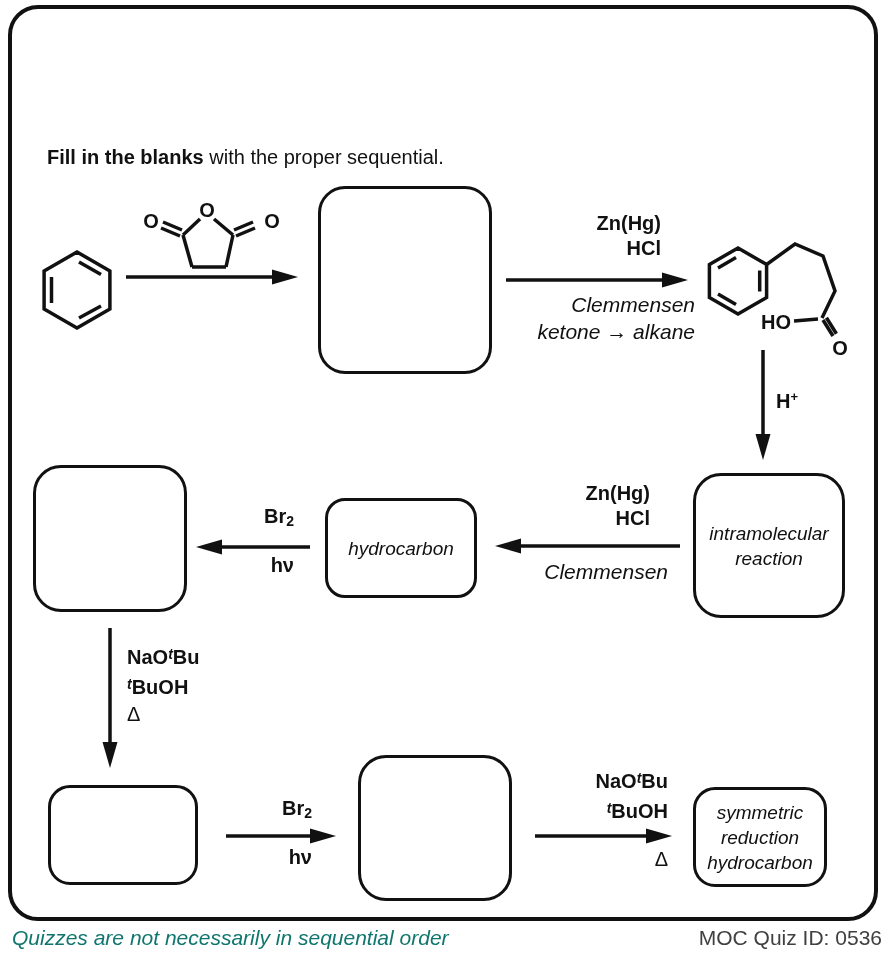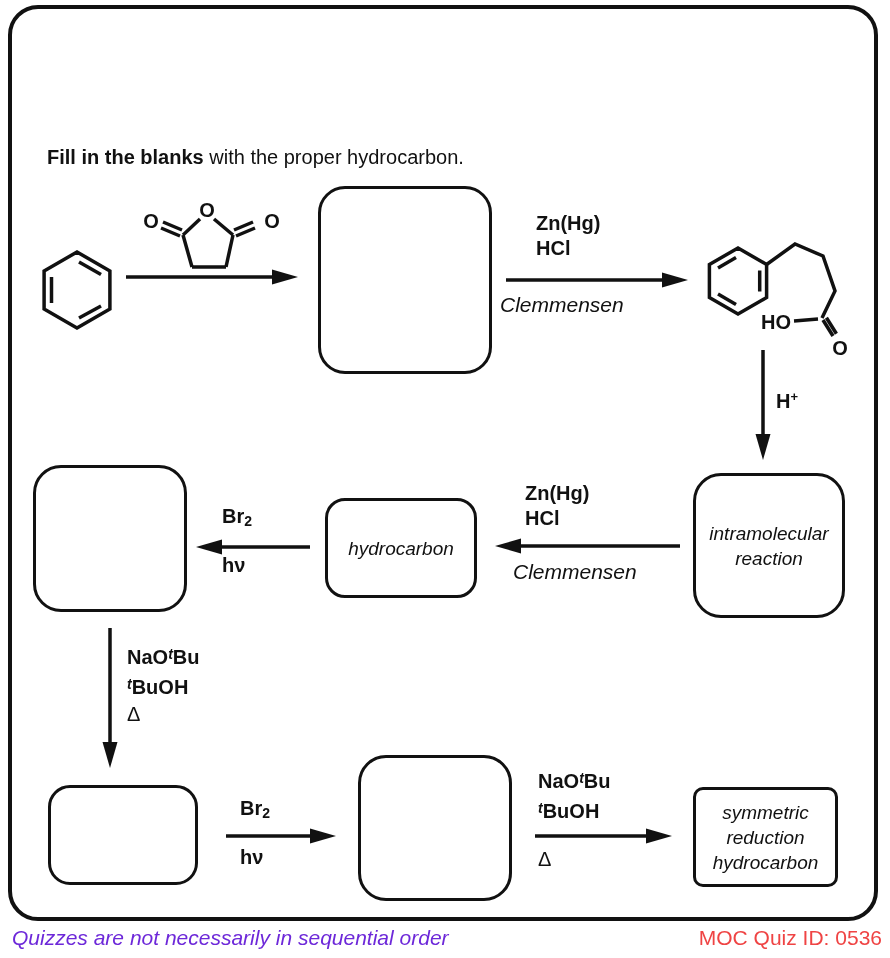--- a/index.html
+++ b/index.html
@@ -1,46 +1,46 @@
 <!DOCTYPE html>
 <html><head>
 <meta charset="utf-8">
 <style>
   html,body{margin:0;padding:0;background:#fff;}
   .canvas{position:relative;width:890px;height:958px;background:#fff;overflow:hidden;
           font-family:"Liberation Sans",sans-serif;color:#111;}
   .frame{position:absolute;left:8px;top:5px;width:870px;height:916px;
          border:4px solid #111;border-radius:30px;background:#fff;box-sizing:border-box;}
-  .lbl{position:absolute;color:#111;text-align:left;white-space:nowrap;}
+  .lbl{position:absolute;color:#111;text-align:right;white-space:nowrap;}
   .bold{font-weight:bold;font-size:20px;line-height:25px;}
   .ital{font-style:italic;font-size:21px;line-height:27px;}
   .lbl-left{text-align:left;}
   .tsub{font-size:14px;vertical-align:-3px;font-weight:bold;}
   .tsup{font-size:14px;vertical-align:5px;font-weight:bold;font-style:italic;}
   .psup{font-size:13px;vertical-align:7px;font-weight:bold;}
   .norm{font-weight:normal;}
   .bx{position:absolute;border:3.5px solid #111;border-radius:28px;background:#fff;box-sizing:border-box;}
   .lblbox{display:flex;align-items:center;justify-content:center;text-align:center;
           font-style:italic;font-size:19px;line-height:25px;}
   .arr{position:absolute;}
-  .footer-note{position:absolute;left:12px;top:926px;color:#6d28d9;font-style:italic;font-size:21px;}
-  .footer-id{position:absolute;right:8px;top:926px;color:#ef4444;font-size:21px;}
+  .footer-note{position:absolute;left:12px;top:926px;color:#0f766e;font-style:italic;font-size:21px;}
+  .footer-id{position:absolute;right:8px;top:926px;color:#404040;font-size:21px;}
   .bond{stroke:#111;stroke-width:3.5;fill:none;}
   .atom{font-family:"Liberation Sans",sans-serif;font-weight:bold;font-size:20px;fill:#111;}
   .head{fill:#111;}
 </style>
 </head>
 <body>
 
 <div class="canvas">
 
   <div class="frame"></div>
 
   <div class="lbl" style="left:47px;top:146px;font-size:20px;text-align:left;">
-    <span style="font-weight:bold;margin-top:12px;">Fill in the blanks</span><span> with the proper hydrocarbon.</span>
+    <span style="font-weight:bold;margin-top:12px;">Fill in the blanks</span><span> with the proper sequential.</span>
   </div>
 
   <svg class="arr" style="left:30px;top:243px;" width="95" height="95">
     <polygon class="bond" points="47,9 79.9,28 79.9,66 47,85 14.1,66 14.1,28"></polygon>
     <line class="bond" x1="49" y1="19" x2="71" y2="31.5"></line>
     <line class="bond" x1="21.5" y1="34" x2="21.5" y2="60"></line>
     <line class="bond" x1="71" y1="63" x2="49" y2="75"></line>
   </svg>
 
   <svg class="arr" style="left:132px;top:190px;" width="172" height="82">
@@ -71,20 +71,21 @@
     <div>HCl</div>
   </div>
 
   <svg class="arr" style="left:506px;top:270px;" width="182" height="20">
     <line x1="0" y1="10" x2="158" y2="10" stroke="#111" stroke-width="3.5"></line>
     <polygon class="head" points="156,2.5 182,10 156,17.5"></polygon>
   </svg>
 
   <div class="lbl ital" style="left:500px;top:291px;width:195px;">
     <div>Clemmensen</div>
+    <div>ketone → alkane</div>
   </div>
 
   <svg class="arr" style="left:690px;top:226px;" width="185" height="135">
     <polygon class="bond" points="48,22 76.6,38.5 76.6,71.5 48,88 19.4,71.5 19.4,38.5"></polygon>
     <line class="bond" x1="46" y1="31.5" x2="28" y2="42"></line>
     <line class="bond" x1="28" y1="68" x2="46" y2="78.5"></line>
     <line class="bond" x1="69.7" y1="44.5" x2="69.7" y2="65.5"></line>
     <polyline class="bond" points="76.6,38.5 105,18 133,30 145,65 132,92"></polyline>
     <text class="atom" x="86" y="103" text-anchor="middle">HO</text>
     <line class="bond" x1="104" y1="95" x2="128" y2="93"></line>
@@ -163,21 +164,21 @@
   <div class="lbl bold" style="left:538px;top:765px;width:130px;line-height:27px;">
     <div><span>NaO</span><sup class="tsup">t</sup><span>Bu</span></div>
     <div><sup class="tsup">t</sup><span>BuOH</span></div>
   </div>
   <svg class="arr" style="left:535px;top:826px;" width="137" height="20">
     <line x1="0" y1="10" x2="113" y2="10" stroke="#111" stroke-width="3.5"></line>
     <polygon class="head" points="111,2.5 137,10 111,17.5"></polygon>
   </svg>
   <div class="lbl" style="left:538px;top:848px;width:130px;font-size:20px;">Δ</div>
 
-  <div class="bx lblbox" style="left:693px;top:787px;width:145px;height:100px;border-radius:10px;">
+  <div class="bx lblbox" style="left:693px;top:787px;width:134px;height:100px;border-radius:22px;">
     <div>
       <div>symmetric</div>
       <div>reduction</div>
       <div>hydrocarbon</div>
     </div>
   </div>
 
   <div class="footer-note">Quizzes are not necessarily in sequential order</div>
   <div class="footer-id">MOC Quiz ID: 0536</div>
 

